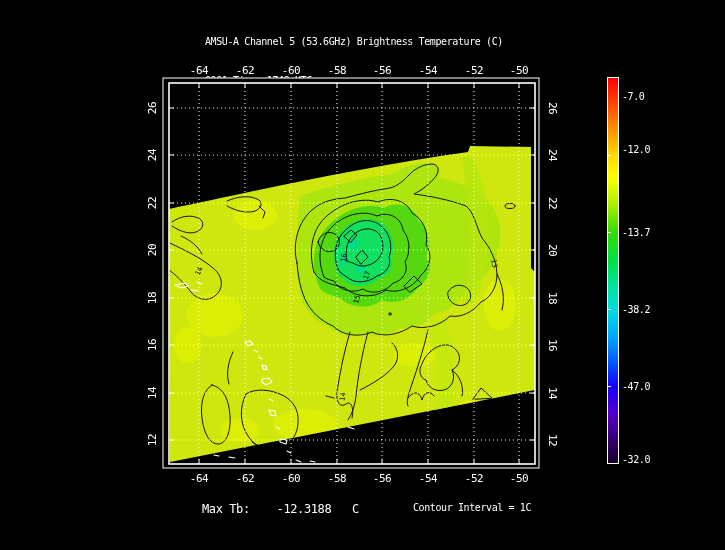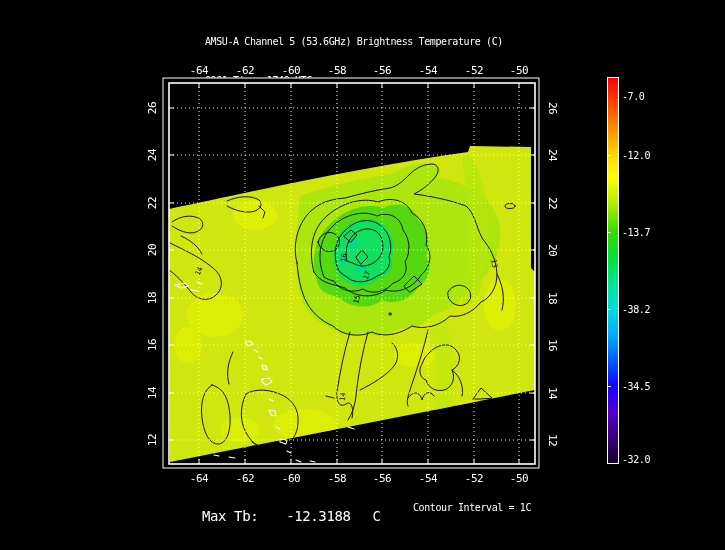--- a/index.html
+++ b/index.html
@@ -1,20 +1,20 @@
 <!DOCTYPE html>
 <html><head>
 <meta charset="utf-8">
 <style>
   html,body{margin:0;padding:0;background:#000;}
   body{width:725px;height:550px;position:relative;overflow:hidden;
        font-family:"DejaVu Sans Mono","Liberation Mono",monospace;color:#fff;}
   .abs{position:absolute;}
   #titleblock{left:205px;top:9px;font-size:10px;line-height:13px;letter-spacing:-0.4px;white-space:pre;}
-  #footer-left{left:202px;top:502px;font-size:14px;letter-spacing:-0.4px;margin-top:6px;}
+  #footer-left{left:202px;top:502px;font-size:12px;letter-spacing:-0.4px;}
   #footer-left span{display:inline-block;}
   #footer-val{margin-left:20px;}
   #footer-unit{margin-left:14px;}
   #footer-right{left:413px;top:502px;font-size:10px;letter-spacing:-0.4px;text-align:center;}
   #mapsvg{left:0;top:0;}
   .xt{font-size:11px;letter-spacing:-0.5px;}
   .cl{font-size:7px;}
   
   #cbar{left:607px;top:77px;width:10px;height:385px;border:1px solid #fff;
         background:linear-gradient(to bottom,
@@ -233,24 +233,24 @@
   </g>
 </svg>
 
 <div id="cbar" class="abs">
   <div class="cbar-tick" style="top:77px"></div>
   <div class="cbar-tick" style="top:154px"></div>
   <div class="cbar-tick" style="top:231px"></div>
   <div class="cbar-tick" style="top:308px"></div>
 </div>
 <div class="cbar-label" style="top:91px">-7.0</div>
-<div class="cbar-label" style="top:150px">-12.0</div>
+<div class="cbar-label" style="top:144px">-12.0</div>
 <div class="cbar-label" style="top:227px">-13.7</div>
 <div class="cbar-label" style="top:304px">-38.2</div>
-<div class="cbar-label" style="top:381px">-34.5</div>
+<div class="cbar-label" style="top:381px">-47.0</div>
 <div class="cbar-label" style="top:454px">-32.0</div>
 
 <div id="footer-left" class="abs">
   <span>Max Tb:</span>
   <span id="footer-val">-12.3188</span>
   <span id="footer-unit">C</span>
 </div>
 <div id="footer-right" class="abs">Contour Interval = 1C</div>
 
 </body></html>

